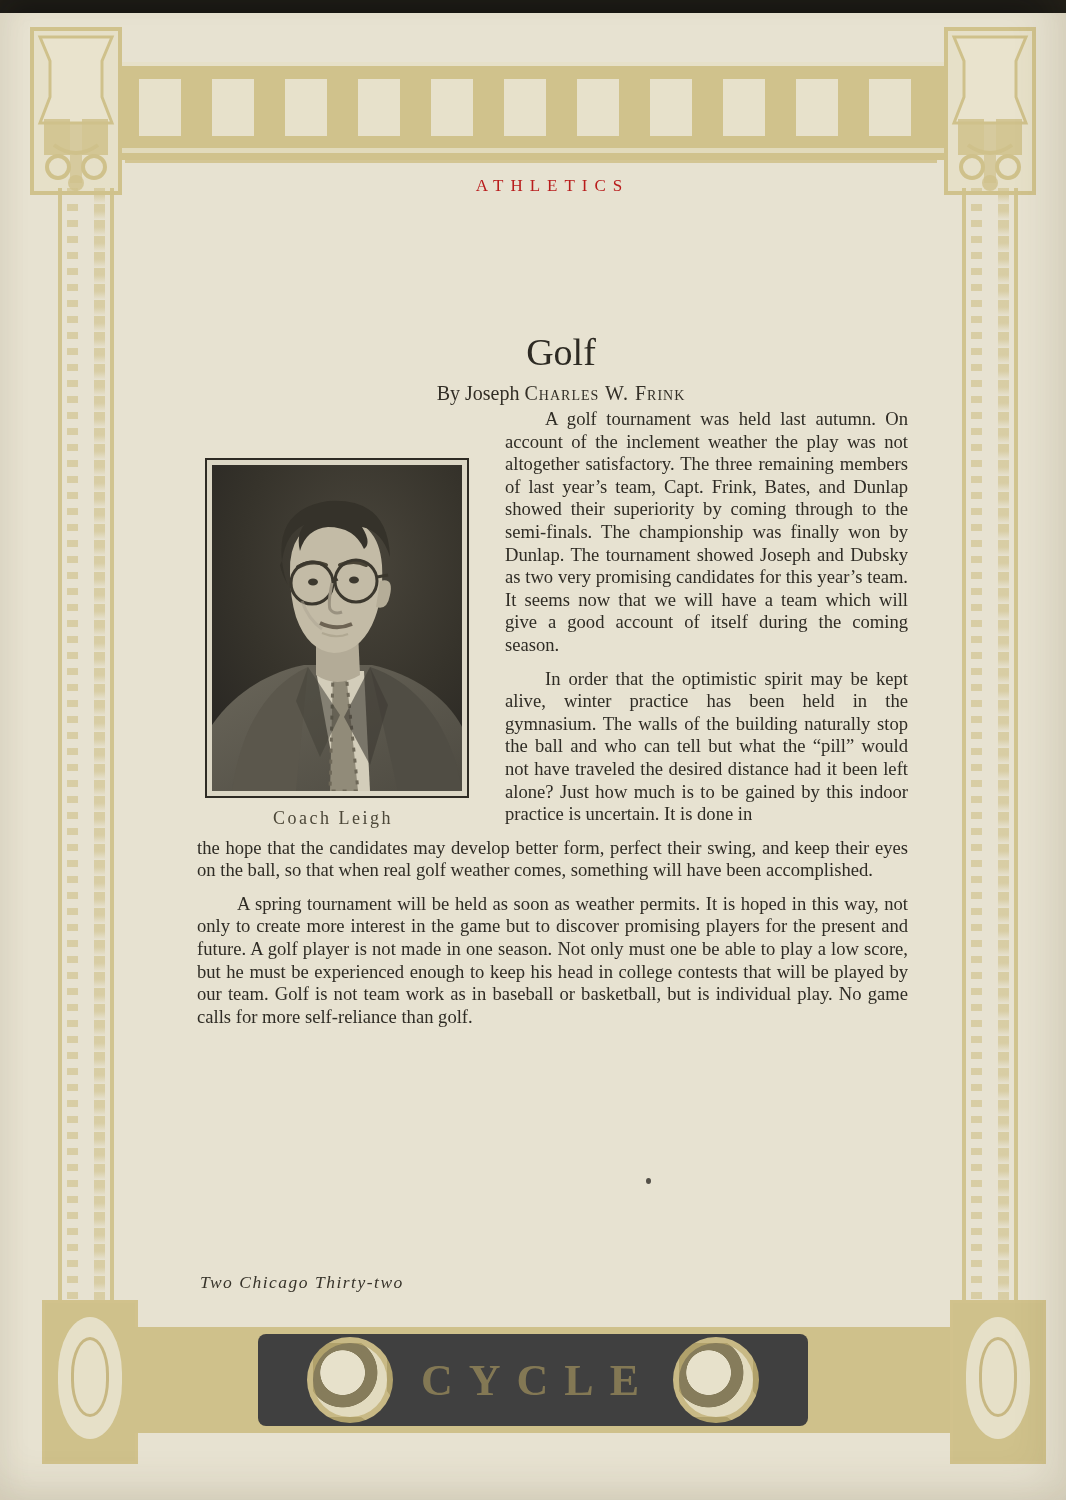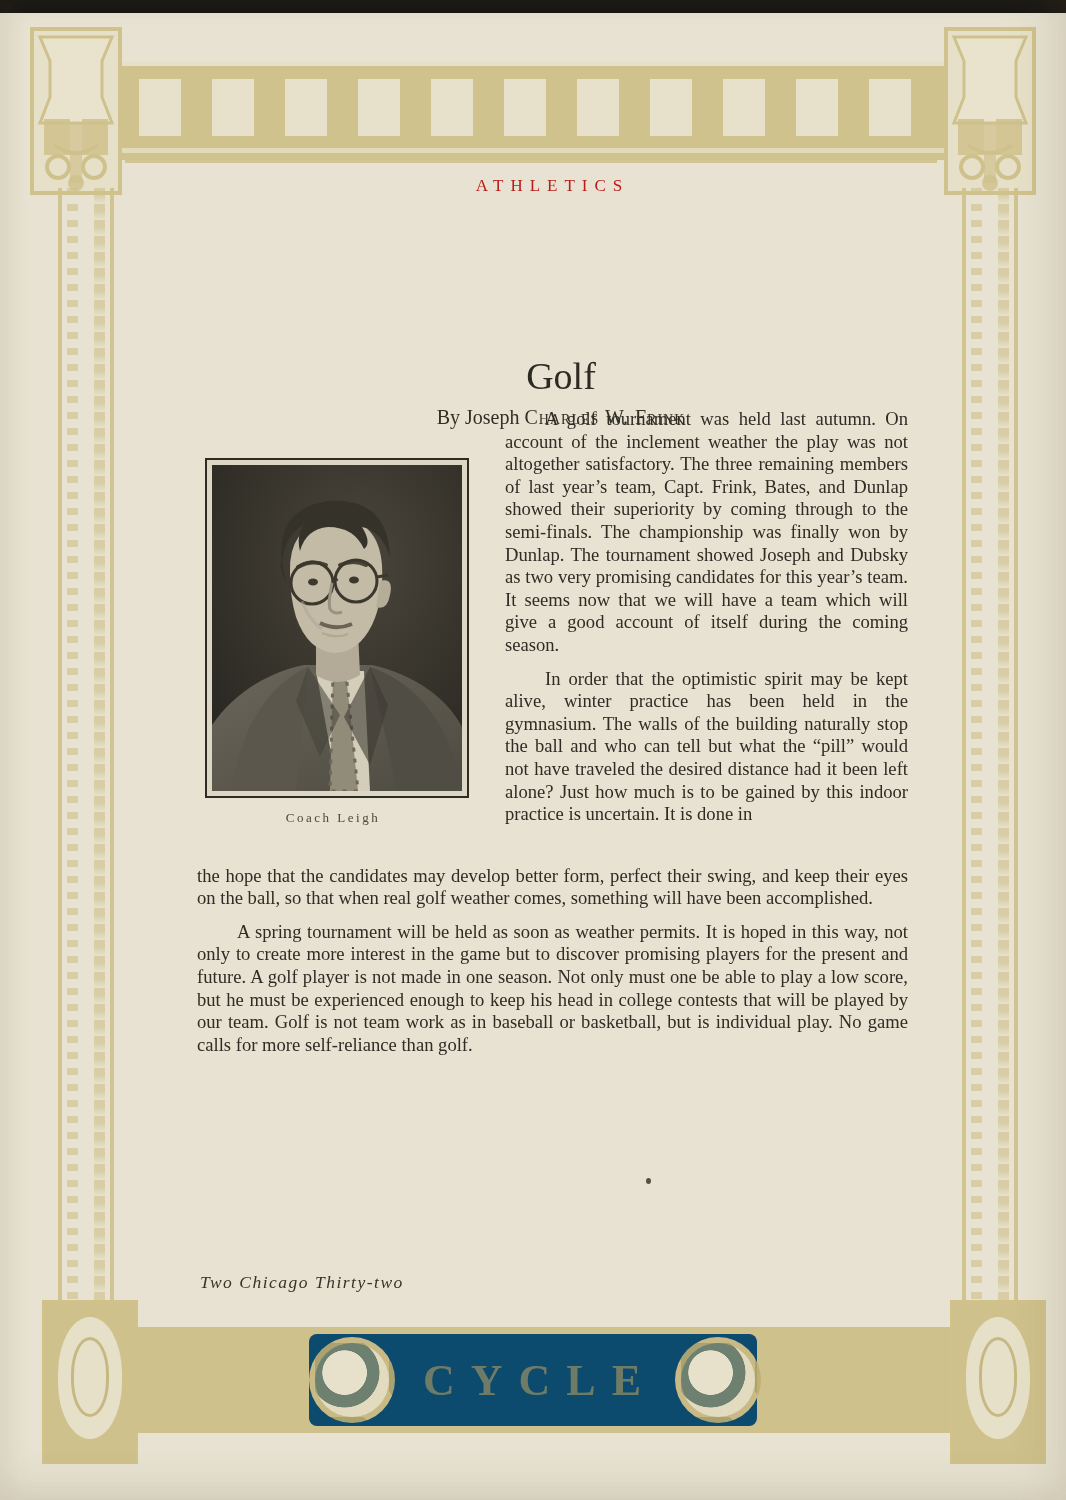--- a/index.html
+++ b/index.html
@@ -69,22 +69,22 @@
   .corner-panel::after{
     content:"";position:absolute;left:26px;right:26px;top:34px;bottom:44px;
     border:3px solid rgba(191,173,113,.8);border-radius:50% / 46%;
   }
   .bottom-band{
     position:absolute;left:132px;right:116px;top:1327px;height:106px;
     background:#cfc18b;
   }
   .bottom-cartouche{
     position:absolute;left:50%;top:1334px;transform:translateX(-50%);
-    width:448px;height:92px;background:#0c4a6e;
-    display:flex;align-items:center;
+    width:550px;height:92px;background:#404040;
+    display:flex;align-items:center;justify-content:center;
     border-radius:8px;
   }
   .bottom-cartouche::before,.bottom-cartouche::after{
     content:"";width:74px;height:74px;border-radius:50%;
     border:6px solid rgba(191,173,113,.75);
     background:radial-gradient(circle at 40% 40%, #e7e1cb 0 35%, rgba(191,173,113,.55) 36% 55%, #e2dbbf 56%);
     flex:none;
   }
   .bottom-cartouche::before{margin-right:18px;}
   .bottom-cartouche::after{margin-left:18px;}
@@ -94,47 +94,47 @@
     padding-left:10px;
   }
   .fleck{position:absolute;width:5px;height:6px;border-radius:50%;background:rgba(47,44,37,.8);}
 
   
   .running-head{
     position:absolute;left:197px;width:711px;top:176px;
     text-align:center;font-size:17px;font-weight:normal;
     letter-spacing:7px;color:#b91c1c;
   }
-  .title-block{position:absolute;left:197px;width:728px;top:332px;text-align:center;margin-top:24px;}
+  .title-block{position:absolute;left:197px;width:728px;top:332px;text-align:center;}
   .article-title{
     font-size:38px;line-height:1.1;font-weight:normal;margin:0;
     color:#2d2a23;
   }
   .byline{font-size:20px;margin-top:8px;color:#332f27;}
   .byline .sc{font-variant:small-caps;letter-spacing:1px;}
 
   .article{
     position:absolute;left:197px;width:711px;top:408px;
     font-size:18.6px;line-height:22.6px;text-align:justify;
   }
   .article p{margin:0 0 11px 0;text-indent:40px;}
-  .article p.no-indent{text-indent:0;margin-top:28px;}
+  .article p.no-indent{text-indent:0;}
   .media-row{display:flex;}
   .photo-col{width:308px;flex:none;}
   .text-col{flex:1;}
 
   .photo-frame{
     margin-top:50px;margin-left:8px;width:250px;
     border:2px solid #2e2b24;background:#dcd7c5;padding:5px;
     box-sizing:content-box;
   }
   .photo-frame svg{display:block;width:250px;height:326px;}
   .photo-caption{
     width:264px;margin-left:4px;margin-top:9px;text-align:center;
-    font-size:13px;letter-spacing:2.5px;color:#4d4839;text-indent:0;
+    font-size:18px;letter-spacing:2.5px;color:#4d4839;text-indent:0;
   }
 
   .folio{
     position:absolute;left:200px;top:1272px;
     font-style:italic;font-size:17.5px;letter-spacing:1.5px;color:#37332a;
   }
 </style>
 </head>
 <body>
 

